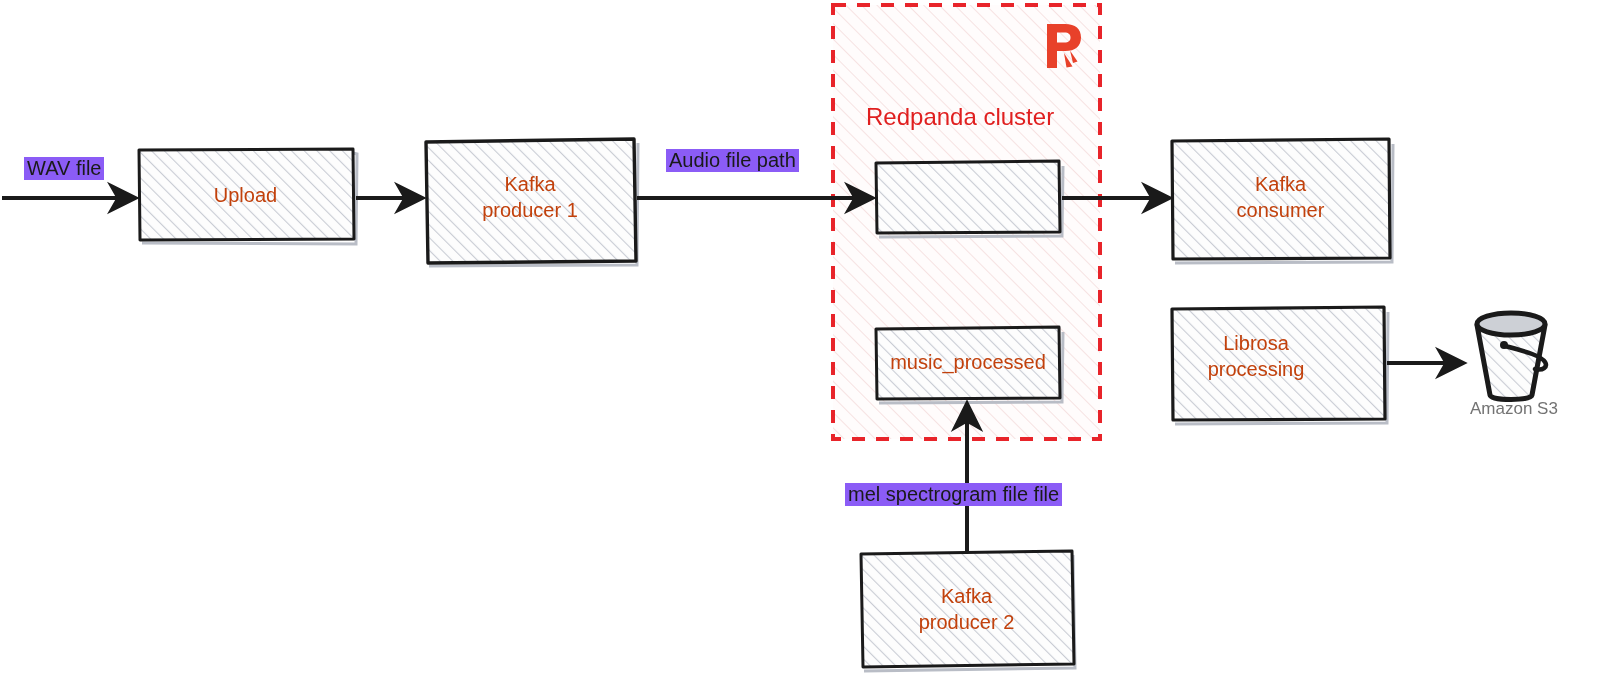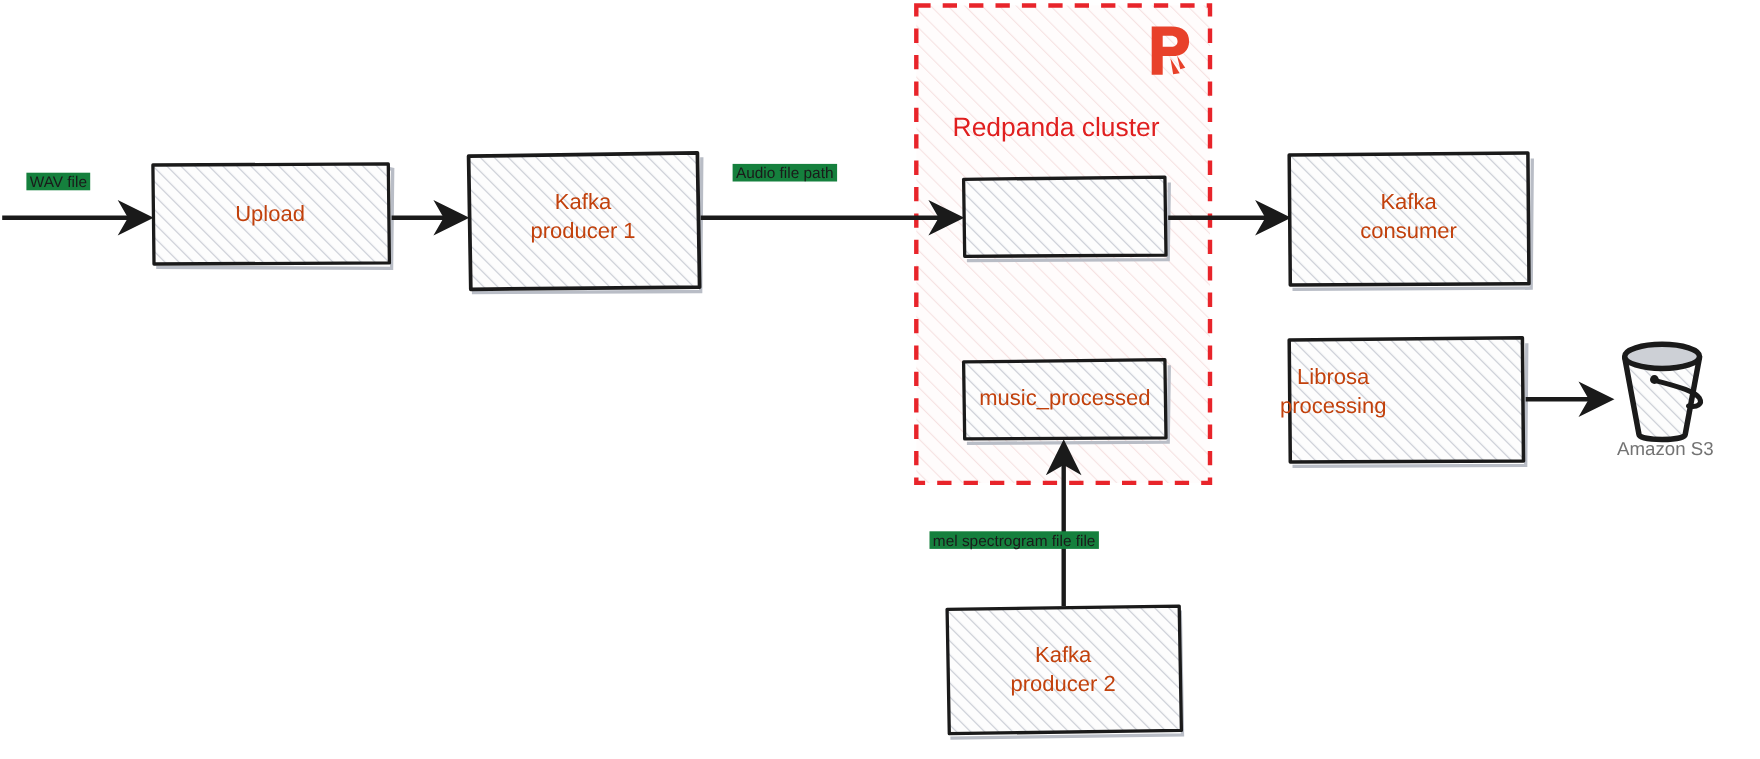--- a/index.html
+++ b/index.html
@@ -27,23 +27,23 @@
     text-align: center;
     color: #c2410c;
     font-size: 20px;
     line-height: 1.28;
     white-space: pre-line;
     pointer-events: none;
   }
   .edge-label {
     position: absolute;
     color: #1a1a1a;
-    font-size: 14px;
+    font-size: 20px;
     white-space: nowrap;
-    background: #15803d;
+    background: #8b5cf6;
     padding: 0 3px;
   }
   .cluster-title {
     position: absolute;
     font-size: 24px;
     color: #e01f1f;
     white-space: nowrap;
   }
   .ext-label {
     position: absolute;
@@ -144,21 +144,21 @@
 
   <div class="node-label" style="left:425px; top:172px; width:210px;">Kafka
 producer 1</div>
 
 
   <div class="node-label" style="left:1171px; top:172px; width:219px;">Kafka
 consumer</div>
 
   <div class="node-label" style="left:870px; top:350px; width:196px;">music_processed</div>
 
-  <div class="node-label" style="left:1127px; top:331px; width:170px;">Librosa
+  <div class="node-label" style="left:1171px; top:331px; width:170px;">Librosa
 processing</div>
 
   <div class="node-label" style="left:860px; top:584px; width:213px;">Kafka
 producer 2</div>
 
   <div class="cluster-title" style="left:866px; top:103px;">Redpanda cluster</div>
 
   <div class="edge-label" style="left:24px; top:157px;">WAV file</div>
 
   <div class="edge-label" style="left:666px; top:149px;">Audio file path</div>

